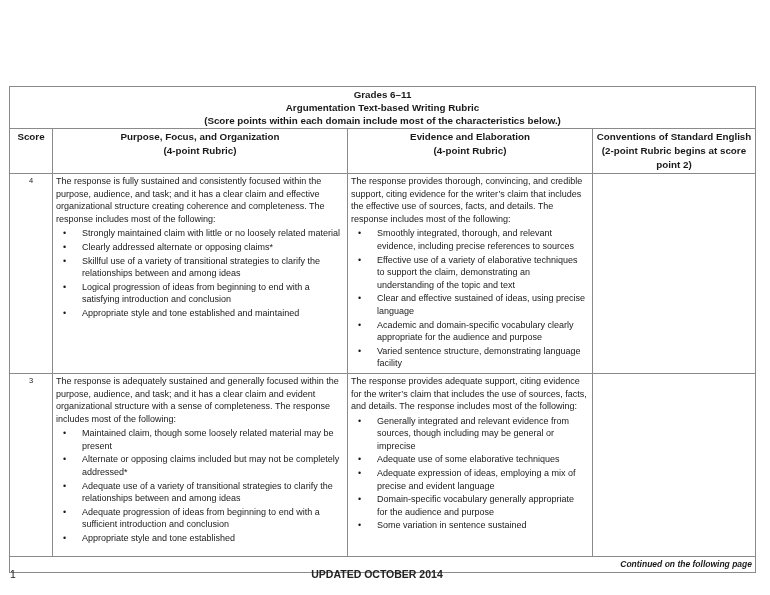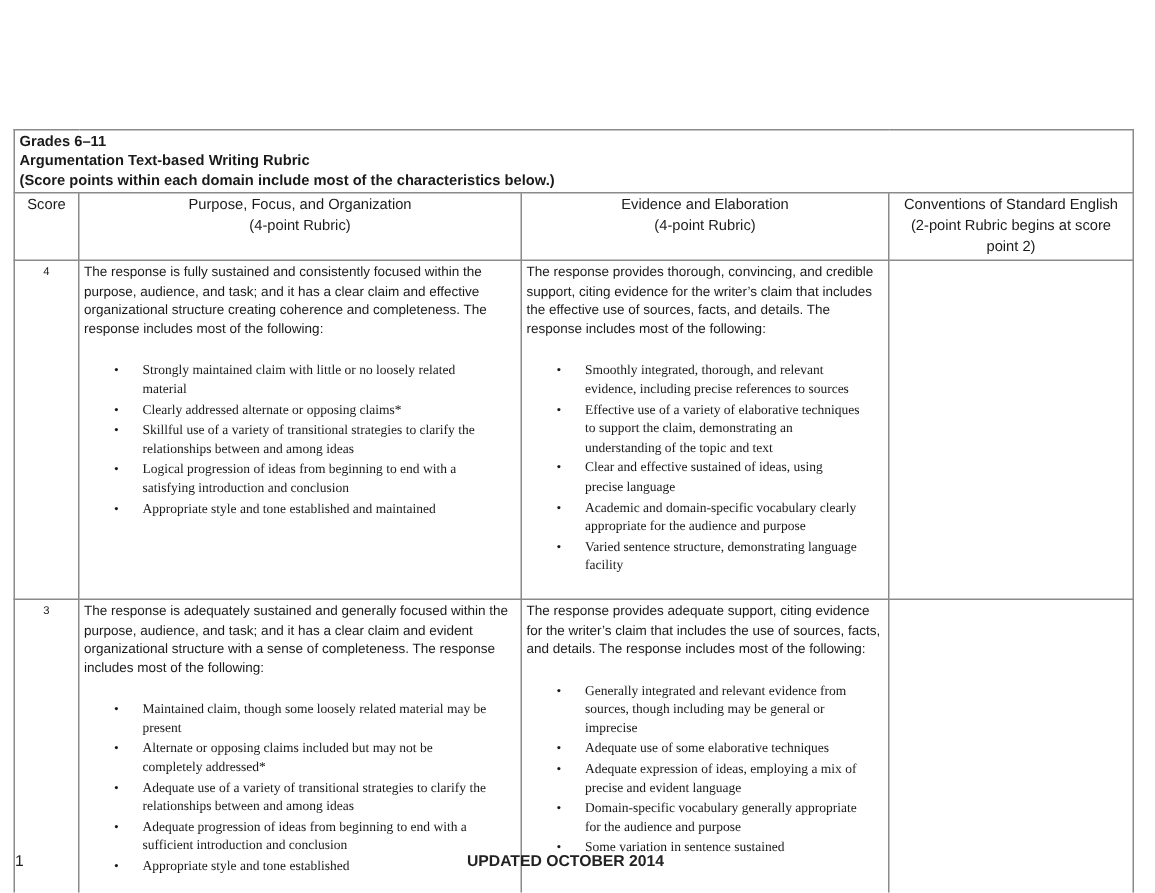--- a/index.html
+++ b/index.html
@@ -13,30 +13,30 @@
   }
   table.rubric {
     position: absolute; left: 9px; top: 86px; width: 746px;
     border-collapse: collapse; table-layout: fixed;
     font-size: 9px; line-height: 12.6px;
   }
   table.rubric td, table.rubric th {
     border: 1px solid #8a8a8a; vertical-align: top; padding: 1px 3px;
   }
   .title-cell {
-    text-align: left; font-weight: bold; font-size: 9.8px; line-height: 13px;
+    text-align: center; font-weight: bold; font-size: 9.8px; line-height: 13px;
     padding: 2px 4px 1px 4px;
   }
   .col-head {
-    text-align: center; font-weight: normal; font-size: 9.8px; line-height: 14px;
+    text-align: center; font-weight: bold; font-size: 9.8px; line-height: 14px;
     padding: 2px 4px;
   }
   .score-cell { text-align: center; font-size: 7.5px; padding-top: 4px; }
   .desc-cell { padding: 2px 4px; }
-  ul.bullets { margin: 15px; padding: 0 0 0 24px; list-style: none; font-family: Liberation Serif, serif; }
+  ul.bullets { margin: 2px; padding: 0 0 0 24px; list-style: none; }
   ul.bullets li { position: relative; margin: 0 0 1px 0; }
   ul.bullets li::before {
     content: "\2022"; position: absolute; left: -19px; top: 0; font-size: 9px;
   }
   .row4 td { height: 184px; }
   .row3 td { height: 180px; }
   .continued {
     text-align: right; font-style: italic; font-weight: bold; font-size: 8.5px;
     padding: 1px 4px; height: 12px;
   }

